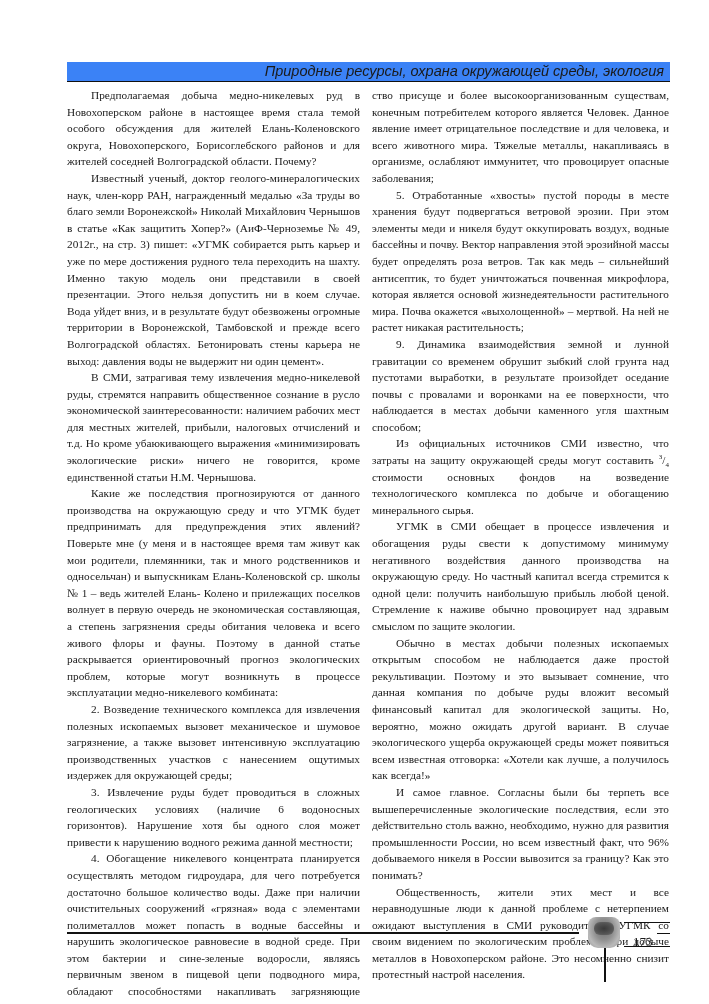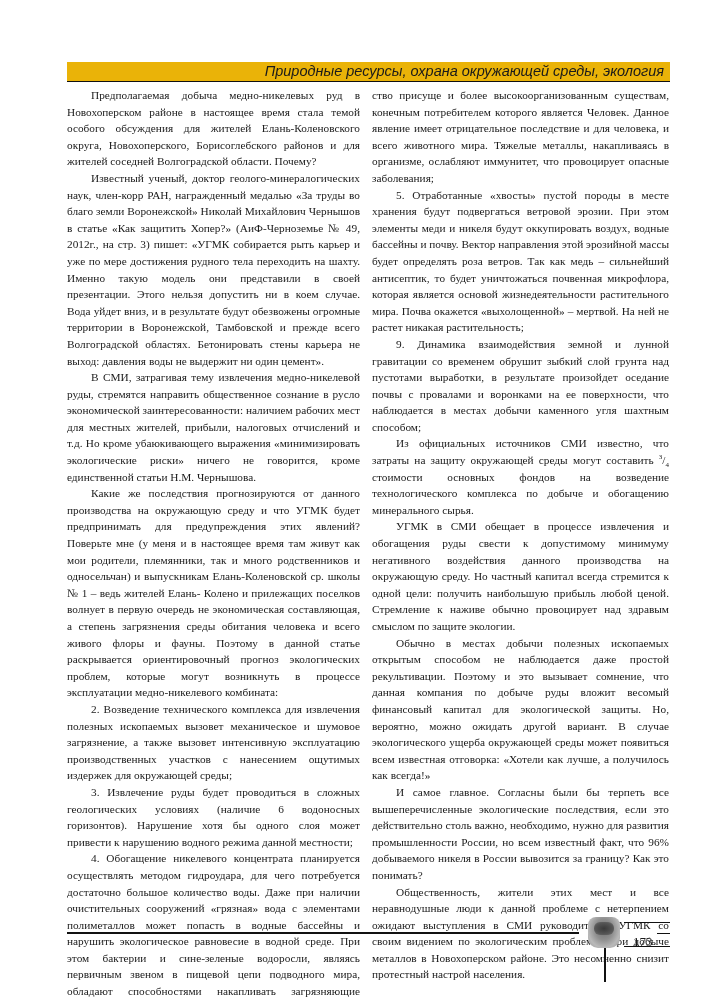--- a/index.html
+++ b/index.html
@@ -1,17 +1,17 @@
 <!DOCTYPE html>
 <html><head>
 <meta charset="utf-8">
 <style>
   html, body { margin: 0; padding: 0; background: #ffffff; }
   body { width: 709px; height: 1004px; position: relative; overflow: hidden; font-family: "Liberation Serif", serif; color: #1a1a1a; }
-  .header-bar { position: absolute; left: 67px; top: 62px; width: 603px; height: 19px; background: #eab308; border-bottom: 1.5px solid #111; }
+  .header-bar { position: absolute; left: 67px; top: 62px; width: 603px; height: 19px; background: #3b82f6; border-bottom: 1.5px solid #111; }
   .header-title { position: absolute; right: 6px; top: 0px; font-family: "Liberation Sans", sans-serif; font-style: italic; font-size: 14.5px; line-height: 19px; color: #1a1a1a; white-space: nowrap; }
   .col { position: absolute; top: 87px; font-size: 11.3px; line-height: 16.6px; text-align: justify; hyphens: manual; }
   .col-left { left: 67px; width: 293px; }
   .col-right { left: 372px; width: 297px; }
   .col p { margin: 0; text-indent: 24px; }
   .col p.noindent { text-indent: 0; }
   .u { }
   .b { font-weight: normal; }
   sup, sub { font-size: 7px; line-height: 0; }
   .footer-line-left { position: absolute; left: 67px; top: 932px; width: 512px; height: 1.5px; background: #111; }

